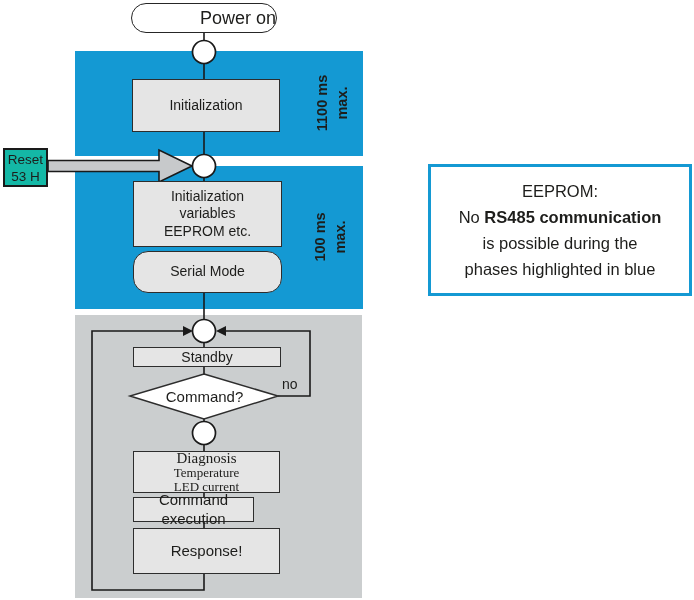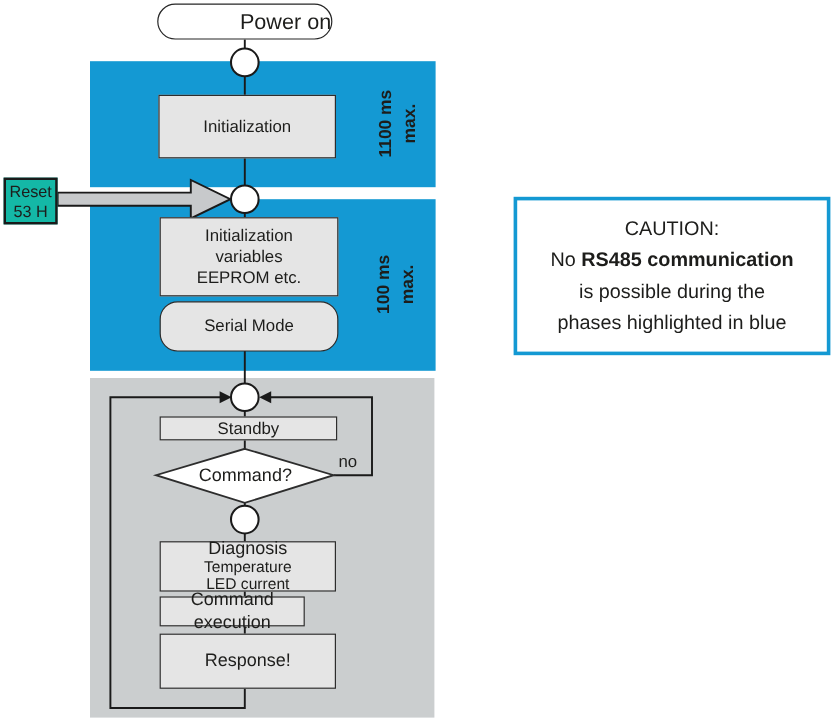--- a/index.html
+++ b/index.html
@@ -107,32 +107,32 @@
 
   <div class="node fs14 tight" style="left:133px;top:347px;width:148px;height:20px;">
     <span>Standby</span>
   </div>
   <div class="floatlabel" style="left:144px;top:388px;width:121px;text-align:center;z-index:4;font-size:15px;">
     <span>Command?</span>
   </div>
   <div class="floatlabel" style="left:282px;top:376px;">
     <span>no</span>
   </div>
-  <div class="node" style="left:133px;top:451px;width:147px;height:42px;">
+  <div class="node" style="left:133px;top:451px;width:147px;height:42px;font-family:Liberation Serif, serif;">
     <span class="fs15 tight">Diagnosis</span>
     <span class="sub">Temperature</span>
     <span class="sub">LED current</span>
   </div>
   <div class="node fs15" style="left:133px;top:497px;width:121px;height:25px;">
     <span>Command execution</span>
   </div>
   <div class="node fs15" style="left:133px;top:528px;width:147px;height:46px;">
     <span>Response!</span>
   </div>
 
   <div class="caution" style="left:428px;top:164px;width:264px;height:132px;">
-    <div>CAUTION:</div>
+    <div>EEPROM:</div>
     <div><span>No </span><b>RS485 communication</b></div>
     <div>is possible during the</div>
     <div>phases highlighted in blue</div>
   </div>
 
 </div>
 
 </body></html>

